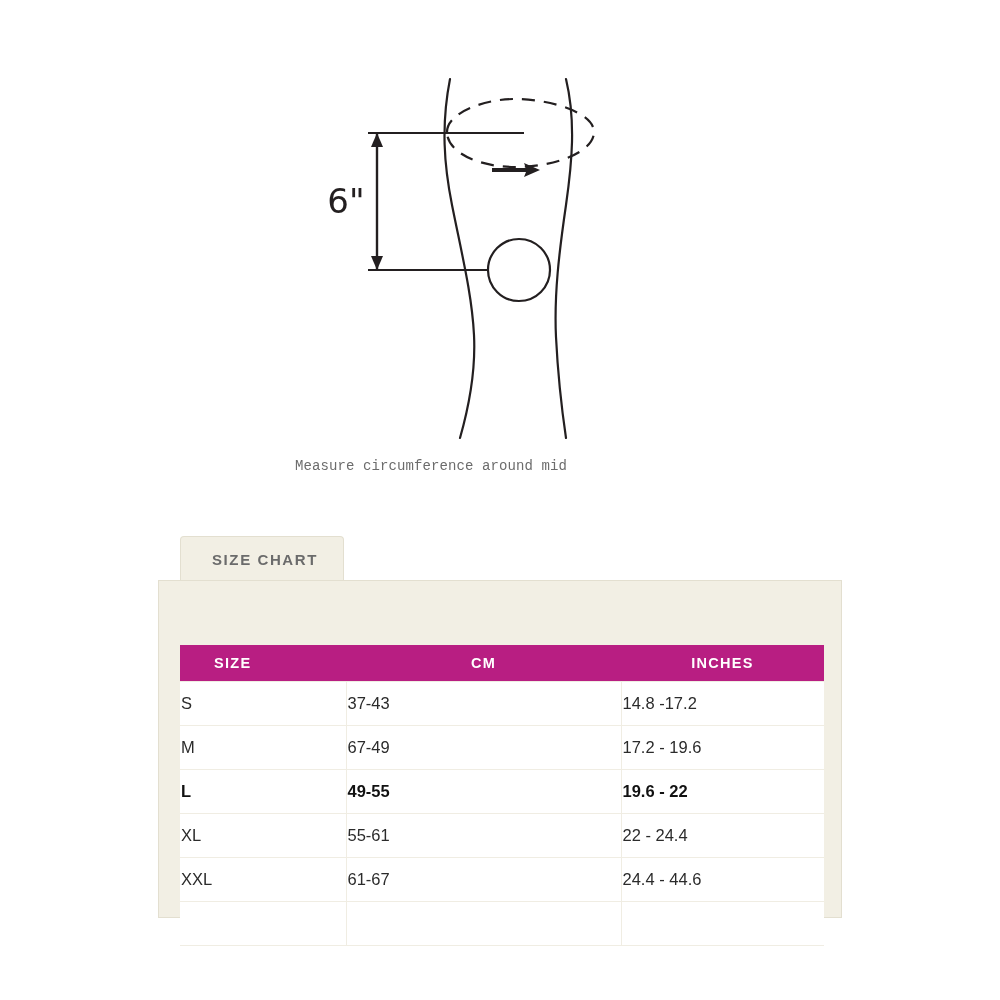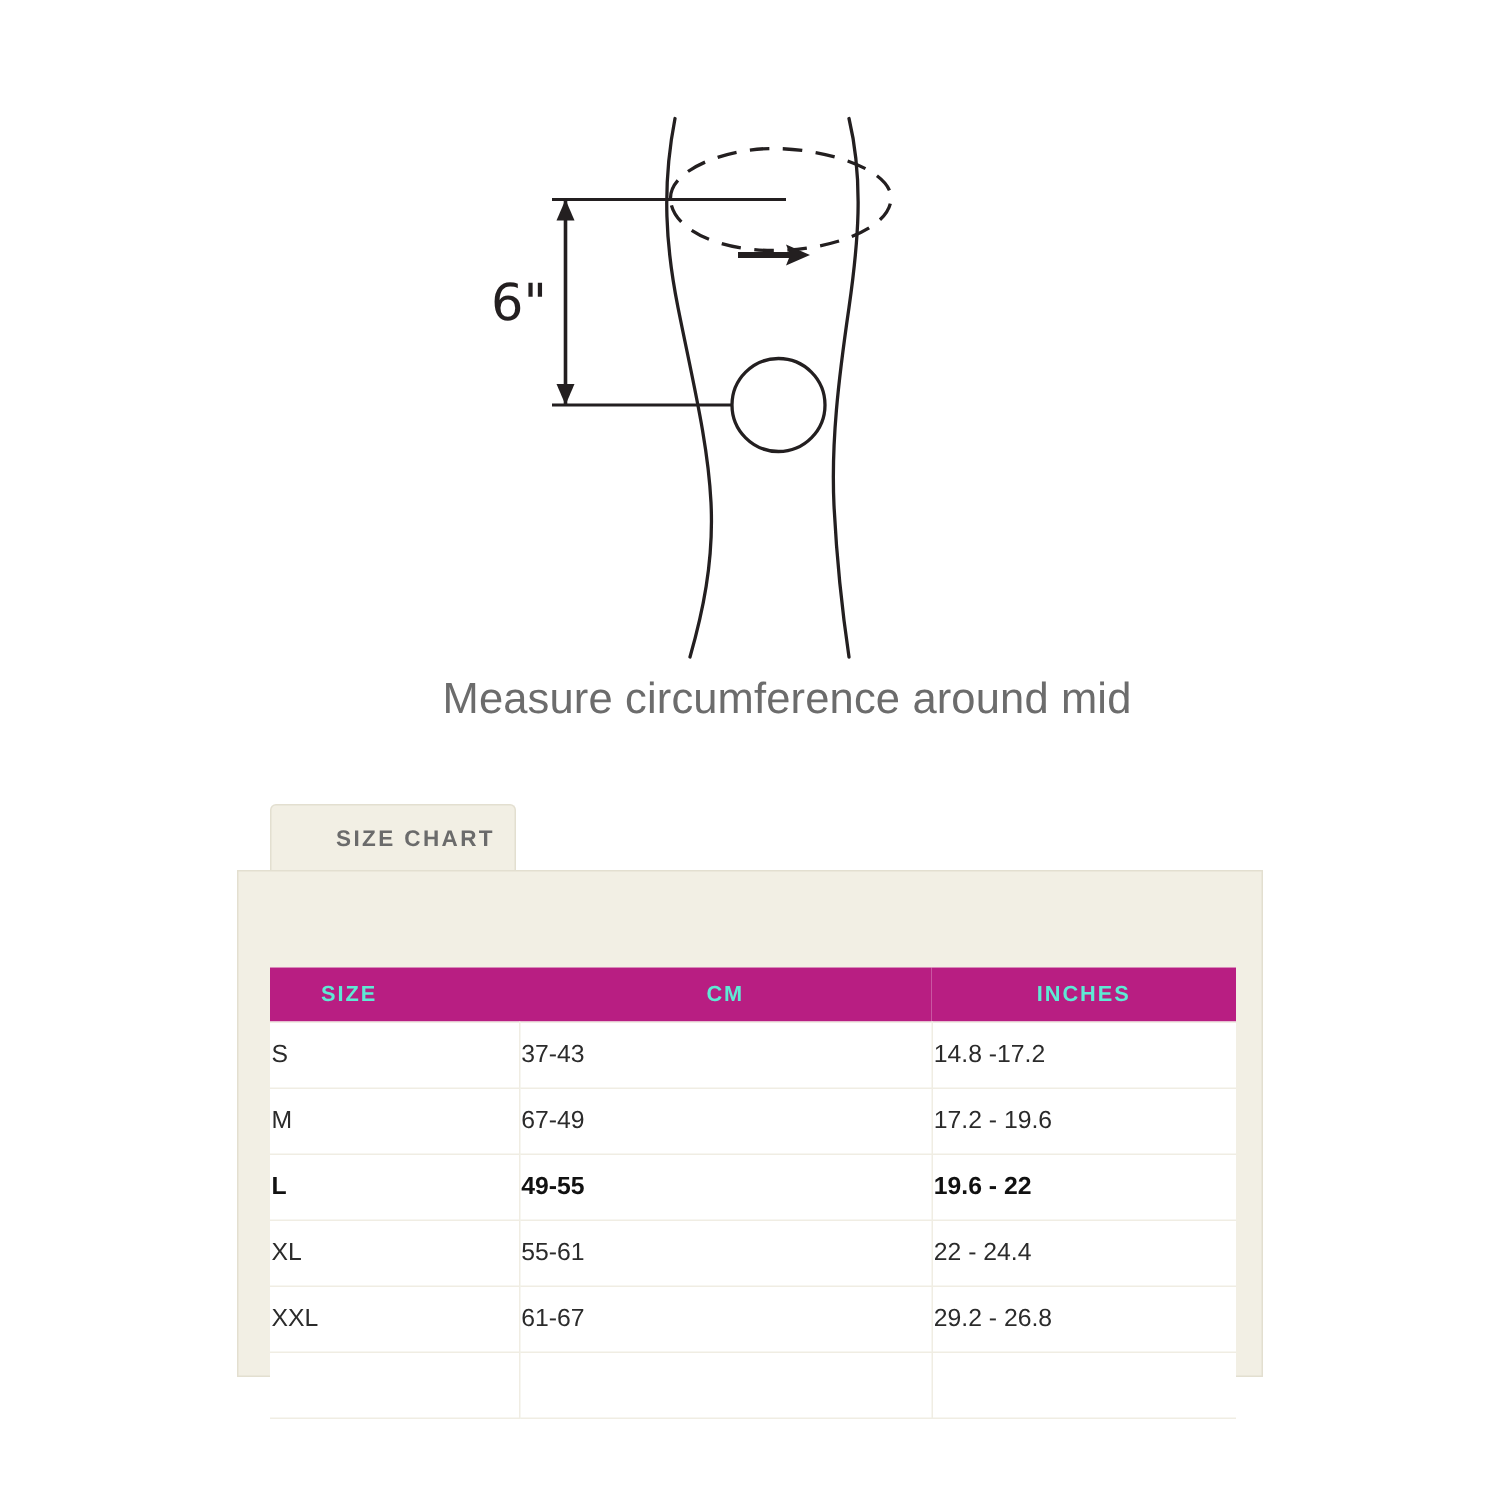--- a/index.html
+++ b/index.html
@@ -32,24 +32,24 @@
   .illustration svg {
     display: block;
   }
 
   
   .caption {
     position: absolute;
     left: 295px;
     top: 452px;
     width: 420px;
-    font-size: 29px;
+    font-size: 14px;
     line-height: 28px;
     color: #6c6c6c;
-    font-family: Liberation Sans, sans-serif;
+    font-family: Liberation Mono, monospace;
     letter-spacing: 0.1px;
   }
   .caption div {
     white-space: nowrap;
   }
 
   
   .card {
     position: absolute;
     left: 158px;
@@ -74,21 +74,21 @@
     width: 164px;
     height: 46px;
     background: #f2efe4;
     border: 1px solid #e3dfd0;
     border-bottom: none;
     border-top-left-radius: 4px;
     border-top-right-radius: 4px;
     box-sizing: border-box;
     display: flex;
     align-items: center;
-    padding-left: 43px;
+    padding-left: 31px;
   }
   .tab-label {
     font-size: 15px;
     letter-spacing: 1.6px;
     color: #6b6b6b;
     font-weight: bold;
     font-family: "Liberation Sans", sans-serif;
   }
 
   table.size-table {
@@ -102,21 +102,21 @@
   }
   table.size-table th,
   table.size-table td {
     height: 44px;
     font-size: 16.5px;
     border: 1px solid #efece2;
     box-sizing: border-box;
   }
   table.size-table thead th {
     background: #b81e82;
-    color: #5eead4;
+    color: #ffffff;
     font-size: 14.5px;
     letter-spacing: 1.3px;
     font-weight: bold;
     height: 36px;
     border: none;
   }
   table.size-table thead th.col-size {
     text-align: left;
     padding-left: 34px;
   }
@@ -221,21 +221,21 @@
             <td>19.6 - 22</td>
           </tr>
           <tr>
             <td>XL</td>
             <td>55-61</td>
             <td>22 - 24.4</td>
           </tr>
           <tr>
             <td>XXL</td>
             <td>61-67</td>
-            <td>29.2 - 26.8</td>
+            <td>24.4 - 44.6</td>
           </tr>
           <tr class="blank">
             <td></td>
             <td></td>
             <td></td>
           </tr>
         </tbody>
       </table>
     </div>
   </div>

